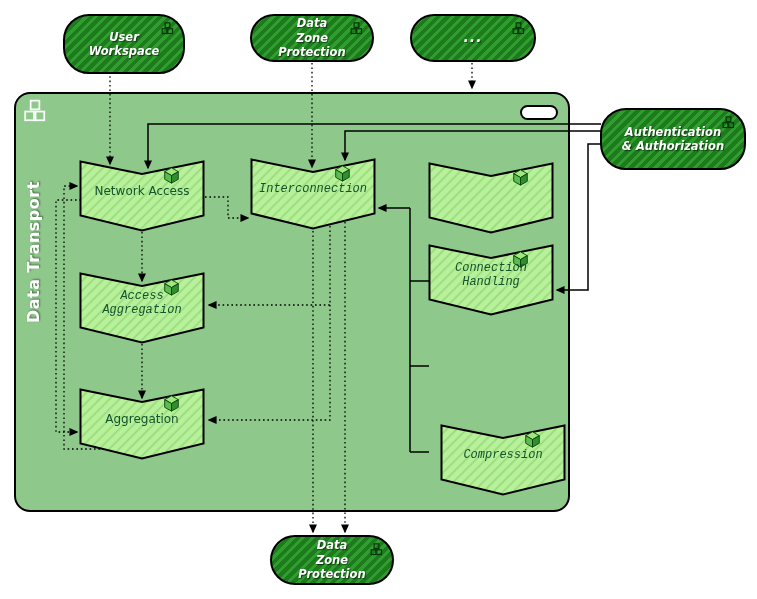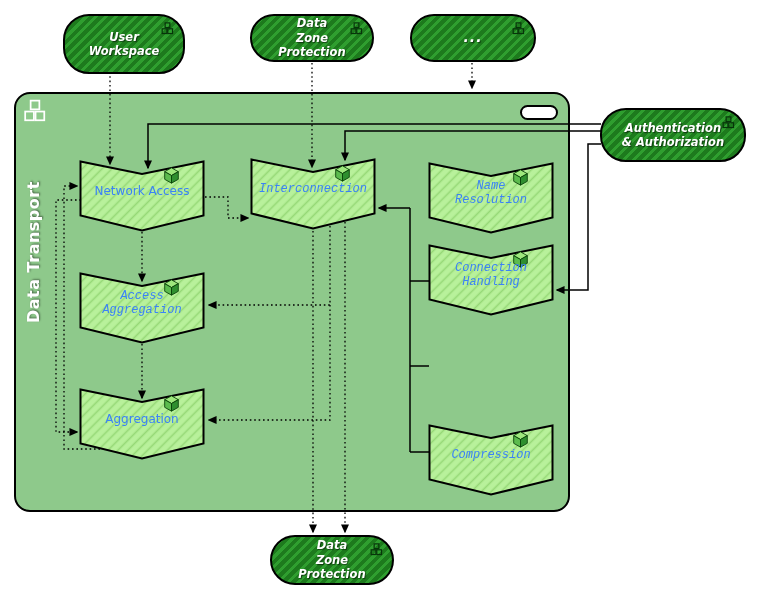--- a/index.html
+++ b/index.html
@@ -36,21 +36,21 @@
     display:flex;align-items:center;justify-content:center;
     font-size:16px;font-weight:bold;color:#fff;letter-spacing:.5px;
     text-shadow:1px 1px 2px rgba(0,0,0,.45);
   }
   
   .chevron{position:absolute;width:126px;height:72px;z-index:2;}
   .chevron .shape{position:absolute;left:0;top:0;width:100%;height:100%;}
   .chevron .label{
     position:absolute;left:0;right:0;top:13px;height:36px;
     display:flex;align-items:center;justify-content:center;text-align:center;
-    font-size:12px;color:#3b82f6;line-height:1.2;white-space:pre-line;
+    font-size:12px;color:#14532d;line-height:1.2;white-space:pre-line;
   }
   .chevron.italic .label{font-style:italic;font-family:Liberation Mono, monospace;}
   .chevron .cube{position:absolute;left:84px;top:7px;width:17px;height:17px;}
   
   .overlay{position:absolute;left:0;top:0;width:757px;height:599px;z-index:6;pointer-events:none;}
   .conn{fill:none;stroke:#000;}
   .conn.dotted{stroke-width:1.3;stroke-dasharray:1.6 2.8;}
   .conn.solid{stroke-width:1.5;}
 </style>
 </head>
@@ -107,21 +107,21 @@
     <svg class="mini" viewBox="0 0 22 22">
         <g fill="none" stroke="currentColor" stroke-width="2">
           <rect x="7" y="1.5" width="8" height="8"></rect>
           <rect x="2" y="11.5" width="8" height="8"></rect>
           <rect x="11.5" y="11.5" width="8" height="8"></rect>
         </g>
       </svg>
     <span class="label">...</span>
   </div>
 
-  <div class="stadium" style="left:600px;top:108px;width:146px;height:54px">
+  <div class="stadium" style="left:600px;top:108px;width:146px;height:62px">
     <svg class="mini" viewBox="0 0 22 22">
         <g fill="none" stroke="currentColor" stroke-width="2">
           <rect x="7" y="1.5" width="8" height="8"></rect>
           <rect x="2" y="11.5" width="8" height="8"></rect>
           <rect x="11.5" y="11.5" width="8" height="8"></rect>
         </g>
       </svg>
     <span class="label">Authentication
 &amp; Authorization</span>
   </div>
@@ -164,22 +164,20 @@
 
   <div class="chevron italic" style="left:428px;top:162px">
     <svg class="shape" viewBox="0 0 126 72" preserveAspectRatio="none">
         <polygon points="1.5,1.5 63,14 124.5,1.5 124.5,55.5 63,70.5 1.5,55.5" fill="url(#hatchLight)" stroke="#000" stroke-width="2"></polygon>
       </svg>
     <svg class="cube" viewBox="0 0 20 20">
         <polygon points="10,1 18,5.5 10,10 2,5.5" fill="#9ee87d" stroke="#063e06"></polygon>
         <polygon points="2,5.5 10,10 10,19 2,14.5" fill="#5cbb4e" stroke="#063e06"></polygon>
         <polygon points="18,5.5 10,10 10,19 18,14.5" fill="#2f8f2f" stroke="#063e06"></polygon>
       </svg>
-    <div class="label">Name
-Resolution</div>
   </div>
 
   <div class="chevron italic" style="left:79px;top:272px">
     <svg class="shape" viewBox="0 0 126 72" preserveAspectRatio="none">
         <polygon points="1.5,1.5 63,14 124.5,1.5 124.5,55.5 63,70.5 1.5,55.5" fill="url(#hatchLight)" stroke="#000" stroke-width="2"></polygon>
       </svg>
     <svg class="cube" viewBox="0 0 20 20">
         <polygon points="10,1 18,5.5 10,10 2,5.5" fill="#9ee87d" stroke="#063e06"></polygon>
         <polygon points="2,5.5 10,10 10,19 2,14.5" fill="#5cbb4e" stroke="#063e06"></polygon>
         <polygon points="18,5.5 10,10 10,19 18,14.5" fill="#2f8f2f" stroke="#063e06"></polygon>
@@ -207,21 +205,21 @@
         <polygon points="1.5,1.5 63,14 124.5,1.5 124.5,55.5 63,70.5 1.5,55.5" fill="url(#hatchLight)" stroke="#000" stroke-width="2"></polygon>
       </svg>
     <svg class="cube" viewBox="0 0 20 20">
         <polygon points="10,1 18,5.5 10,10 2,5.5" fill="#9ee87d" stroke="#063e06"></polygon>
         <polygon points="2,5.5 10,10 10,19 2,14.5" fill="#5cbb4e" stroke="#063e06"></polygon>
         <polygon points="18,5.5 10,10 10,19 18,14.5" fill="#2f8f2f" stroke="#063e06"></polygon>
       </svg>
     <div class="label">Aggregation</div>
   </div>
 
-  <div class="chevron italic" style="left:428px;top:424px">
+  <div class="chevron italic" style="left:440px;top:424px">
     <svg class="shape" viewBox="0 0 126 72" preserveAspectRatio="none">
         <polygon points="1.5,1.5 63,14 124.5,1.5 124.5,55.5 63,70.5 1.5,55.5" fill="url(#hatchLight)" stroke="#000" stroke-width="2"></polygon>
       </svg>
     <svg class="cube" viewBox="0 0 20 20">
         <polygon points="10,1 18,5.5 10,10 2,5.5" fill="#9ee87d" stroke="#063e06"></polygon>
         <polygon points="2,5.5 10,10 10,19 2,14.5" fill="#5cbb4e" stroke="#063e06"></polygon>
         <polygon points="18,5.5 10,10 10,19 18,14.5" fill="#2f8f2f" stroke="#063e06"></polygon>
       </svg>
     <div class="label">Compression</div>
   </div>

